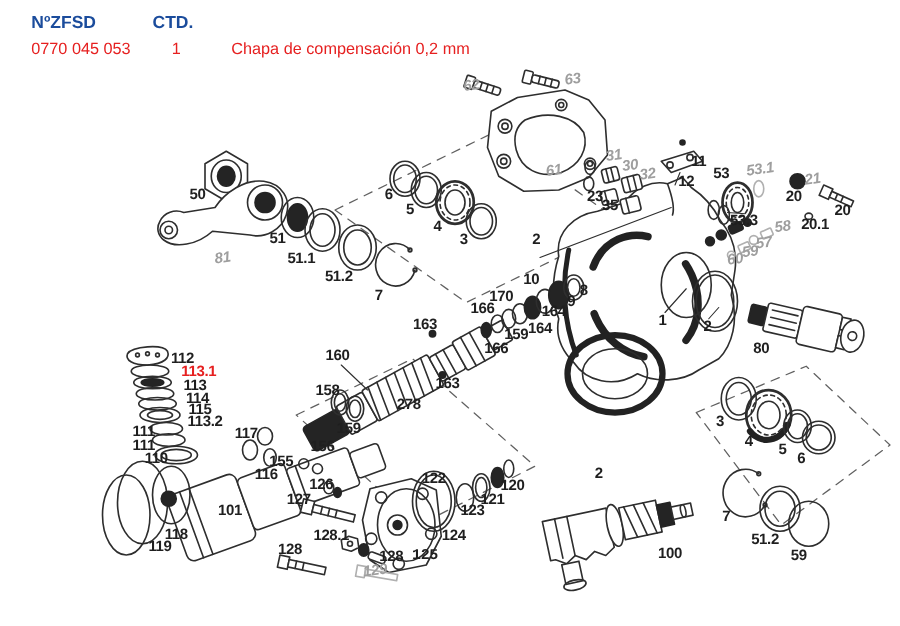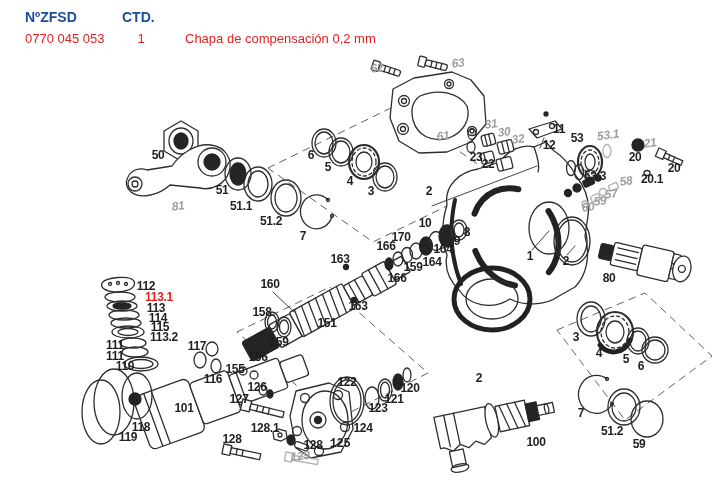--- a/index.html
+++ b/index.html
@@ -379,21 +379,21 @@
   </svg>
 
   <div id="label-layer">
       <span class="lbl ghost" style="left: 377px; top: 68px;">62</span>
       <span class="lbl ghost" style="left: 458px; top: 63px;">63</span>
       <span class="lbl ghost" style="left: 443px; top: 136px;">61</span>
       <span class="lbl ghost" style="left: 491px; top: 124px;">31</span>
       <span class="lbl ghost" style="left: 504px; top: 132px;">30</span>
       <span class="lbl ghost" style="left: 518px; top: 139px;">32</span>
       <span class="lbl" style="left: 476px; top: 157px;">23</span>
-      <span class="lbl" style="left: 488px; top: 164px;">22</span>
+      <span class="lbl" style="left: 488px; top: 164px;">35</span>
       <span class="lbl" style="left: 549px; top: 117px; margin-top: 28px;">12</span>
       <span class="lbl" style="left: 559px; top: 129px;">11</span>
       <span class="lbl" style="left: 577px; top: 138px;">53</span>
       <span class="lbl ghost" style="left: 608px; top: 135px;">53.1</span>
       <span class="lbl" style="left: 595px; top: 176px;">53.3</span>
       <span class="lbl ghost" style="left: 650px; top: 143px;">21</span>
       <span class="lbl" style="left: 635px; top: 157px;">20</span>
       <span class="lbl" style="left: 674px; top: 168px;">20</span>
       <span class="lbl" style="left: 652px; top: 179px; text-align: center;">20.1</span>
       <span class="lbl ghost" style="left: 626px; top: 181px;">58</span>
@@ -418,33 +418,33 @@
       <span class="lbl" style="left: 386px; top: 246px;">166</span>
       <span class="lbl" style="left: 443px; top: 249px;">164</span>
       <span class="lbl" style="left: 432px; top: 262px;">164</span>
       <span class="lbl" style="left: 413px; top: 267px;">159</span>
       <span class="lbl" style="left: 397px; top: 278px;">166</span>
       <span class="lbl" style="left: 340px; top: 259px;">163</span>
       <span class="lbl" style="left: 358px; top: 306px;">163</span>
       <span class="lbl" style="left: 270px; top: 284px;">160</span>
       <span class="lbl" style="left: 262px; top: 312px;">158</span>
       <span class="lbl" style="left: 279px; top: 342px;">159</span>
-      <span class="lbl" style="left: 327px; top: 323px;">151</span>
+      <span class="lbl" style="left: 327px; top: 323px;">278</span>
       <span class="lbl" style="left: 258px; top: 357px;">156</span>
       <span class="lbl" style="left: 146px; top: 286px;">112</span>
       <span class="lbl hot" style="left: 159px; top: 297px;">113.1</span>
       <span class="lbl" style="left: 156px; top: 308px;">113</span>
       <span class="lbl" style="left: 158px; top: 318px;">114</span>
       <span class="lbl" style="left: 160px; top: 327px;">115</span>
       <span class="lbl" style="left: 164px; top: 337px;">113.2</span>
       <span class="lbl" style="left: 115px; top: 345px;">111</span>
       <span class="lbl" style="left: 115px; top: 356px;">111</span>
       <span class="lbl" style="left: 125px; top: 366px;">110</span>
       <span class="lbl" style="left: 197px; top: 346px;">117</span>
-      <span class="lbl" style="left: 235px; top: 369px;">155</span>
+      <span class="lbl" style="left: 225px; top: 369px;">155</span>
       <span class="lbl" style="left: 213px; top: 379px;">116</span>
       <span class="lbl" style="left: 184px; top: 408px;">101</span>
       <span class="lbl" style="left: 141px; top: 427px;">118</span>
       <span class="lbl" style="left: 128px; top: 437px;">119</span>
       <span class="lbl" style="left: 257px; top: 387px;">126</span>
       <span class="lbl" style="left: 239px; top: 399px;">127</span>
       <span class="lbl" style="left: 232px; top: 439px;">128</span>
       <span class="lbl" style="left: 265px; top: 428px;">128.1</span>
       <span class="lbl" style="left: 313px; top: 445px;">128</span>
       <span class="lbl ghost" style="left: 300px; top: 456px;">129</span>

